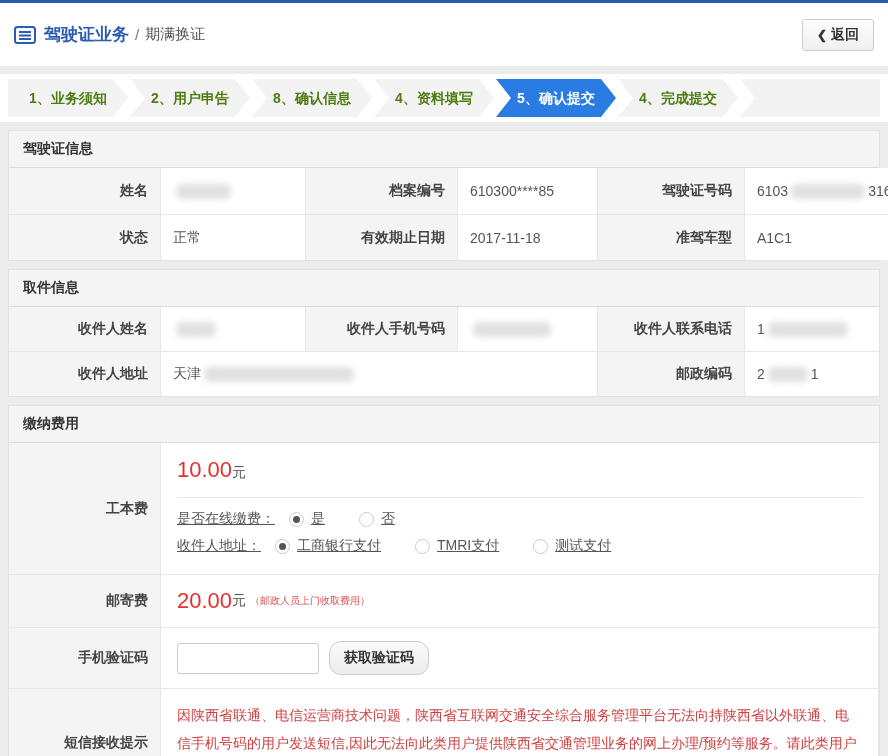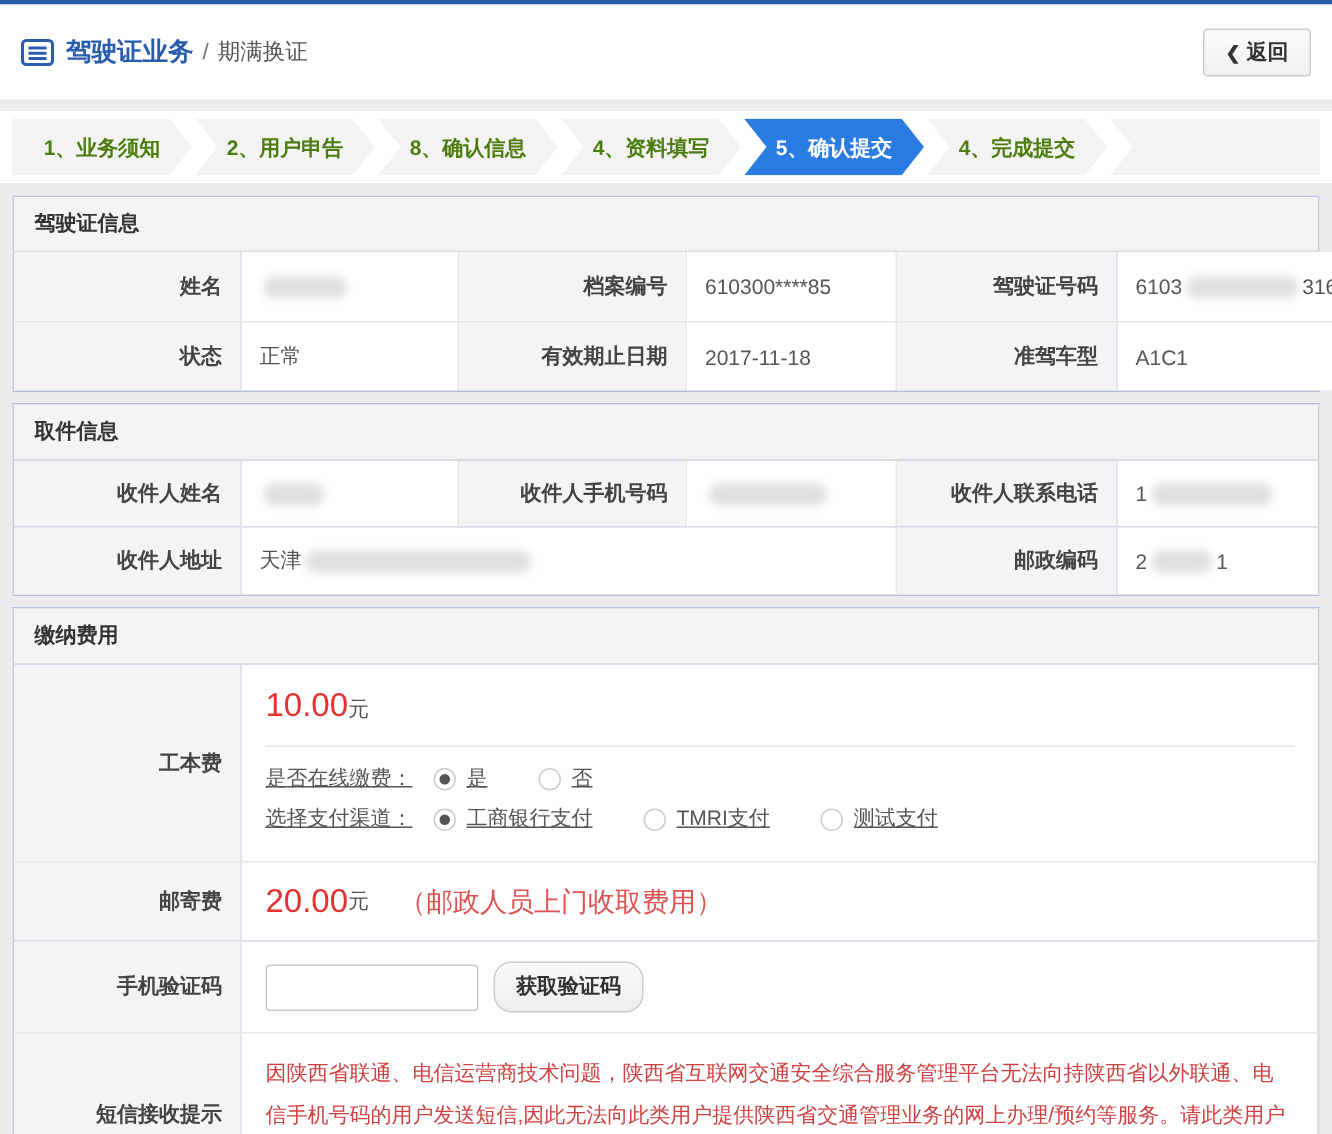--- a/index.html
+++ b/index.html
@@ -31,38 +31,38 @@
     clip-path:polygon(0 0, calc(100% - 15px) 0, 100% 50%, calc(100% - 15px) 100%, 0 100%, 15px 50%);
     margin-right:2px;
   }
   .tab.first { clip-path:polygon(0 0, calc(100% - 15px) 0, 100% 50%, calc(100% - 15px) 100%, 0 100%); }
   .tab.active { background:#2b7ce2; color:#fff; }
   .tab-filler {
     flex:1; height:38px; background:#f3f3f3;
     clip-path:polygon(0 0, 100% 0, 100% 100%, 0 100%, 15px 50%);
   }
   
-  .card { background:#1d4ed8; margin:8px 8px 0 8px; border:1px solid #e2e2e2; }
+  .card { background:#7f1d1d; margin:8px 8px 0 8px; border:1px solid #e2e2e2; }
   .card-title { background:#f4f4f4; border-bottom:1px solid #ddd; padding:9px 14px; color:#333; font-weight:bold; font-size:14px; }
   .grid { display:grid; grid-template-columns:152px 145px 152px 140px 147px auto; }
   .cell { padding:13px 12px; border-top:1px solid #e7e7e7; border-right:1px solid #e7e7e7; display:flex; align-items:center; min-height:46px; }
   .grid .cell:nth-child(6n) { border-right:none; }
   .cell.lbl { background:#f4f4f4; justify-content:flex-end; color:#444; font-weight:bold; }
   .cell.val { background:#fff; color:#555; }
   .cell.noline { border-top:none; }
   .span3 { grid-column:span 3; }
   .last-col { border-right:none !important; }
   
   .blur { display:inline-block; height:15px; background:#e0e0e0; filter:blur(3px); border-radius:6px; vertical-align:middle; margin:0 3px; }
   
   .fgrid { display:grid; grid-template-columns:152px auto; }
   .fgrid .cell { min-height:40px; }
   .fee-amount { color:#e53030; font-weight:normal; font-size:22px; }
   .fee-unit { color:#555; font-size:14px; }
-  .fee-note { color:#e05050; font-size:18px; margin-left:20px; }
+  .fee-note { color:#e05050; font-size:10px; margin-left:4px; }
   .feebox { border-top:1px solid #e7e7e7; background:#fff; padding:14px 16px 10px 16px; }
   .fee-divider { border-bottom:1px solid #e5e5e5; padding-bottom:14px; margin-bottom:12px; }
   .radio-row { display:flex; align-items:center; margin:9px 0; color:#555;text-decoration:underline; }
   .radio-row .rr-label { margin-right:14px; }
   .radio { display:inline-flex; align-items:center; margin-right:34px; cursor:pointer; }
   .rdot { width:15px; height:15px; border:1px solid #ccc; border-radius:50%; margin-right:7px; background:#fff; position:relative; }
   .radio.checked .rdot::after { content:""; position:absolute; left:3px; top:3px; width:7px; height:7px; border-radius:50%; background:#555; }
   .code-input { width:142px; height:31px; border:1px solid #ccc; border-radius:3px; padding:0 8px; font-size:14px; color:#333; margin-right:10px; }
   .code-btn { background:linear-gradient(#fafafa,#ededed); border:1px solid #ccc; border-radius:12px; padding:7px 14px; font-weight:bold; color:#333; font-size:14px; cursor:pointer; }
   .notice { color:#cf4040; line-height:28px; font-size:14px; padding:4px 0; }
@@ -169,21 +169,21 @@
         <span class="radio checked">
             <span class="rdot"></span>
             <span>是</span>
           </span>
         <span class="radio">
             <span class="rdot"></span>
             <span>否</span>
           </span>
       </div>
       <div class="radio-row">
-        <span class="rr-label">选择支付渠道：</span>
+        <span class="rr-label">收件人地址：</span>
         <span class="radio checked">
             <span class="rdot"></span>
             <span>工商银行支付</span>
           </span>
         <span class="radio">
             <span class="rdot"></span>
             <span>TMRI支付</span>
           </span>
         <span class="radio">
             <span class="rdot"></span>

